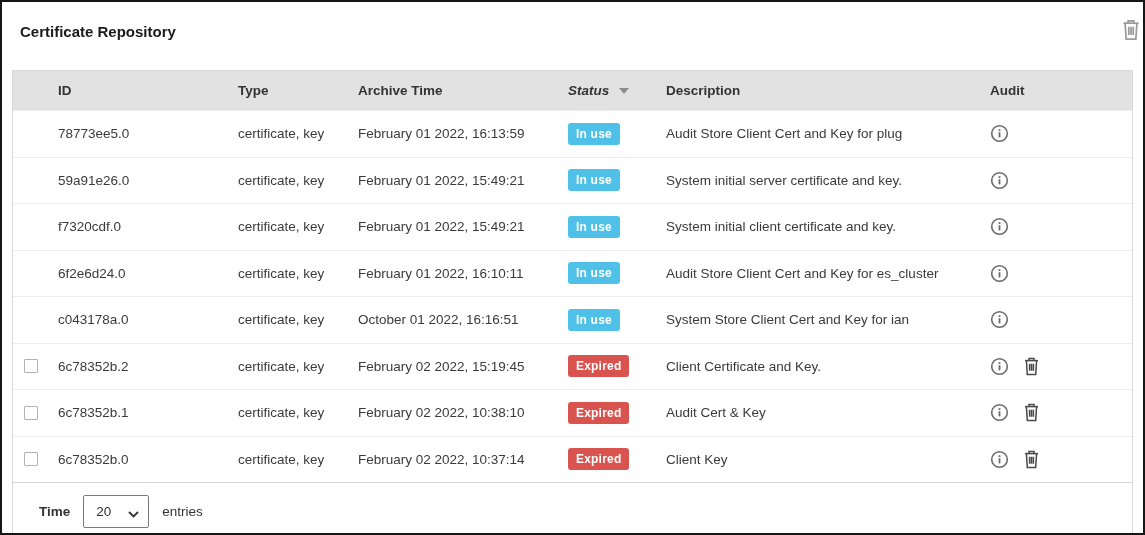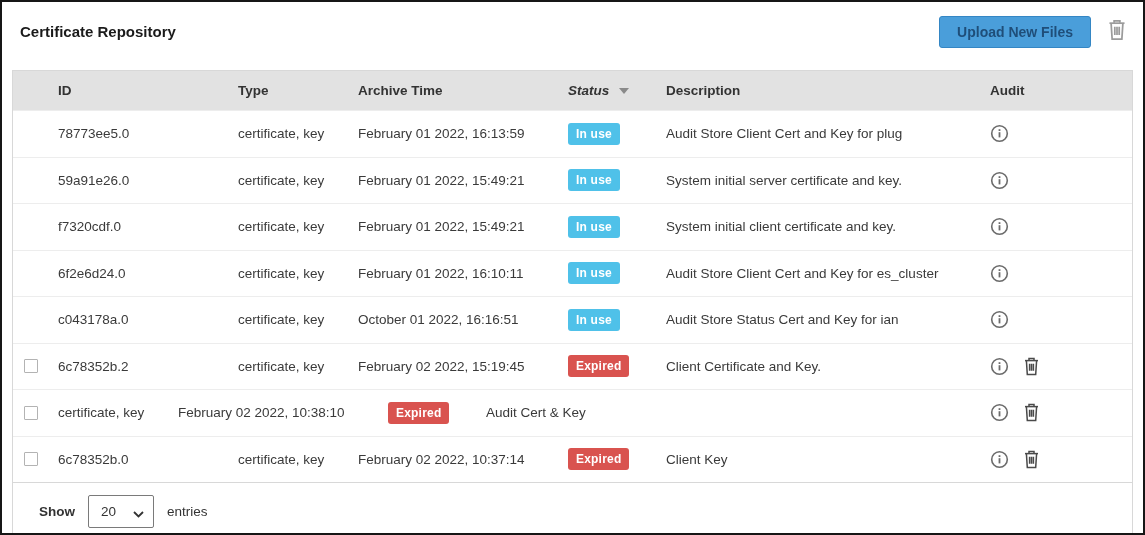--- a/index.html
+++ b/index.html
@@ -10,21 +10,21 @@
     background: #fff;
     font-family: "Liberation Sans", sans-serif;
     color: #3a3a3a;
     overflow: hidden;
   }
 
   
   .title-bar {
     height: 59px;
     display: flex; align-items: center; justify-content: space-between;
-    padding: 0 16px 0 18px;
+    padding: 0 2px 0 18px;
   }
   .page-title { font-size: 15px; font-weight: 700; color: #1a1a1a; }
   .title-actions { display: flex; align-items: center; gap: 16px; }
   .upload-btn {
     background: var(--button-blue, #4a9eda);
     border: 1px solid #3486c4;
     border-radius: 3px;
     color: #1f4e79;
     font-family: "Liberation Sans", sans-serif;
     font-weight: 700; font-size: 14px;
@@ -108,21 +108,20 @@
     cursor: pointer;
   }
   .select-chevron { position: absolute; right: 10px; top: 11px; pointer-events: none; }
 </style>
 </head>
 <body>
 
 <div class="title-bar">
   <div class="page-title">Certificate Repository</div>
   <div class="title-actions">
-    <button class="upload-btn">Upload New Files</button>
     <span class="header-trash icon-btn">
       <span class="icon">
         <svg width="20" height="22" viewBox="0 0 17 19" fill="none" stroke="currentColor" stroke-width="1.5">
           <path d="M6 3.2 V1.6 H11 V3.2"></path>
           <path d="M2 3.6 H15"></path>
           <path d="M3.4 3.6 L4.3 17.4 H12.7 L13.6 3.6"></path>
           <path d="M6.6 6.8 V13.8 M8.5 6.8 V13.8 M10.4 6.8 V13.8"></path>
         </svg>
       </span>
     </span>
@@ -228,21 +227,21 @@
         </div>
       </div>
       <div class="trow">
         <div class="col col-check"></div>
         <div class="col col-id">c043178a.0</div>
         <div class="col col-type">certificate, key</div>
         <div class="col col-time">October 01 2022, 16:16:51</div>
         <div class="col col-status">
           <span class="badge badge-inuse">In use</span>
         </div>
-        <div class="col col-desc">Audit Store Status Cert and Key for ian</div>
+        <div class="col col-desc">System Store Client Cert and Key for ian</div>
         <div class="col col-action">
           <span class="icon-btn info-ic">
             <svg width="19" height="19" viewBox="0 0 19 19">
               <circle cx="9.5" cy="9.5" r="7.8" fill="none" stroke="currentColor" stroke-width="1.6"></circle>
               <rect x="8.6" y="5.2" width="1.8" height="1.8" fill="currentColor"></rect>
               <rect x="8.6" y="8.2" width="1.8" height="5.2" fill="currentColor"></rect>
             </svg>
           </span>
         </div>
       </div>
@@ -272,20 +271,21 @@
               <path d="M3.4 3.6 L4.3 17.4 H12.7 L13.6 3.6"></path>
               <path d="M6.6 6.8 V13.8 M8.5 6.8 V13.8 M10.4 6.8 V13.8"></path>
             </svg>
           </span>
         </div>
       </div>
       <div class="trow">
         <div class="col col-check">
           <input type="checkbox" class="row-checkbox" style="">
         </div>
+        <div class="col col-id">6c78352b.1</div>
         <div class="col col-type">certificate, key</div>
         <div class="col col-time">February 02 2022, 10:38:10</div>
         <div class="col col-status">
           <span class="badge badge-expired">Expired</span>
         </div>
         <div class="col col-desc">Audit Cert &amp; Key</div>
         <div class="col col-action">
           <span class="icon-btn info-ic">
             <svg width="19" height="19" viewBox="0 0 19 19">
               <circle cx="9.5" cy="9.5" r="7.8" fill="none" stroke="currentColor" stroke-width="1.6"></circle>
@@ -328,21 +328,21 @@
               <path d="M2 3.6 H15"></path>
               <path d="M3.4 3.6 L4.3 17.4 H12.7 L13.6 3.6"></path>
               <path d="M6.6 6.8 V13.8 M8.5 6.8 V13.8 M10.4 6.8 V13.8"></path>
             </svg>
           </span>
         </div>
       </div>
     </div>
 
   <div class="tfoot">
-    <span class="show-label">Show</span>
+    <span class="show-label">Time</span>
     <span class="select-wrap">
       <select class="entries-select">
         <option>20</option>
       </select>
       <span class="select-chevron">
         <svg width="11" height="7" viewBox="0 0 11 7" fill="none" stroke="#333" stroke-width="1.8">
             <path d="M1 1 L5.5 5.5 L10 1"></path>
           </svg>
       </span>
     </span>

